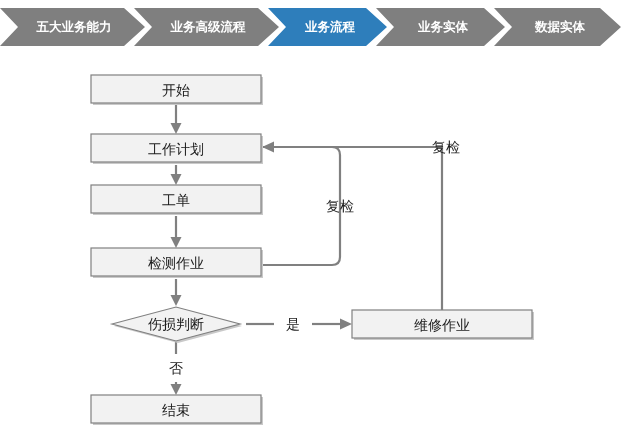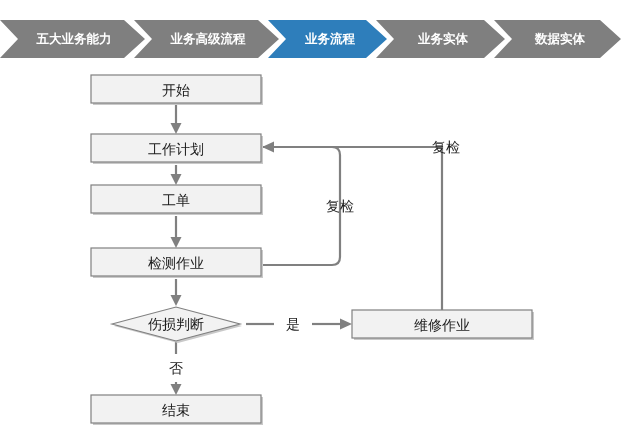--- a/index.html
+++ b/index.html
@@ -12,21 +12,21 @@
     height: 439px;
     position: relative;
     overflow: hidden;
     font-family: "Liberation Sans", "DejaVu Sans", sans-serif;
   }
 
   
   #breadcrumb {
     position: absolute;
     left: 0;
-    top: 20px;
+    top: 8px;
     width: 634px;
     height: 54px;
   }
   #breadcrumb svg {
     display: block;
   }
   .chev-label {
     font-size: 12.5px;
     font-weight: bold;
     fill: #ffffff;

